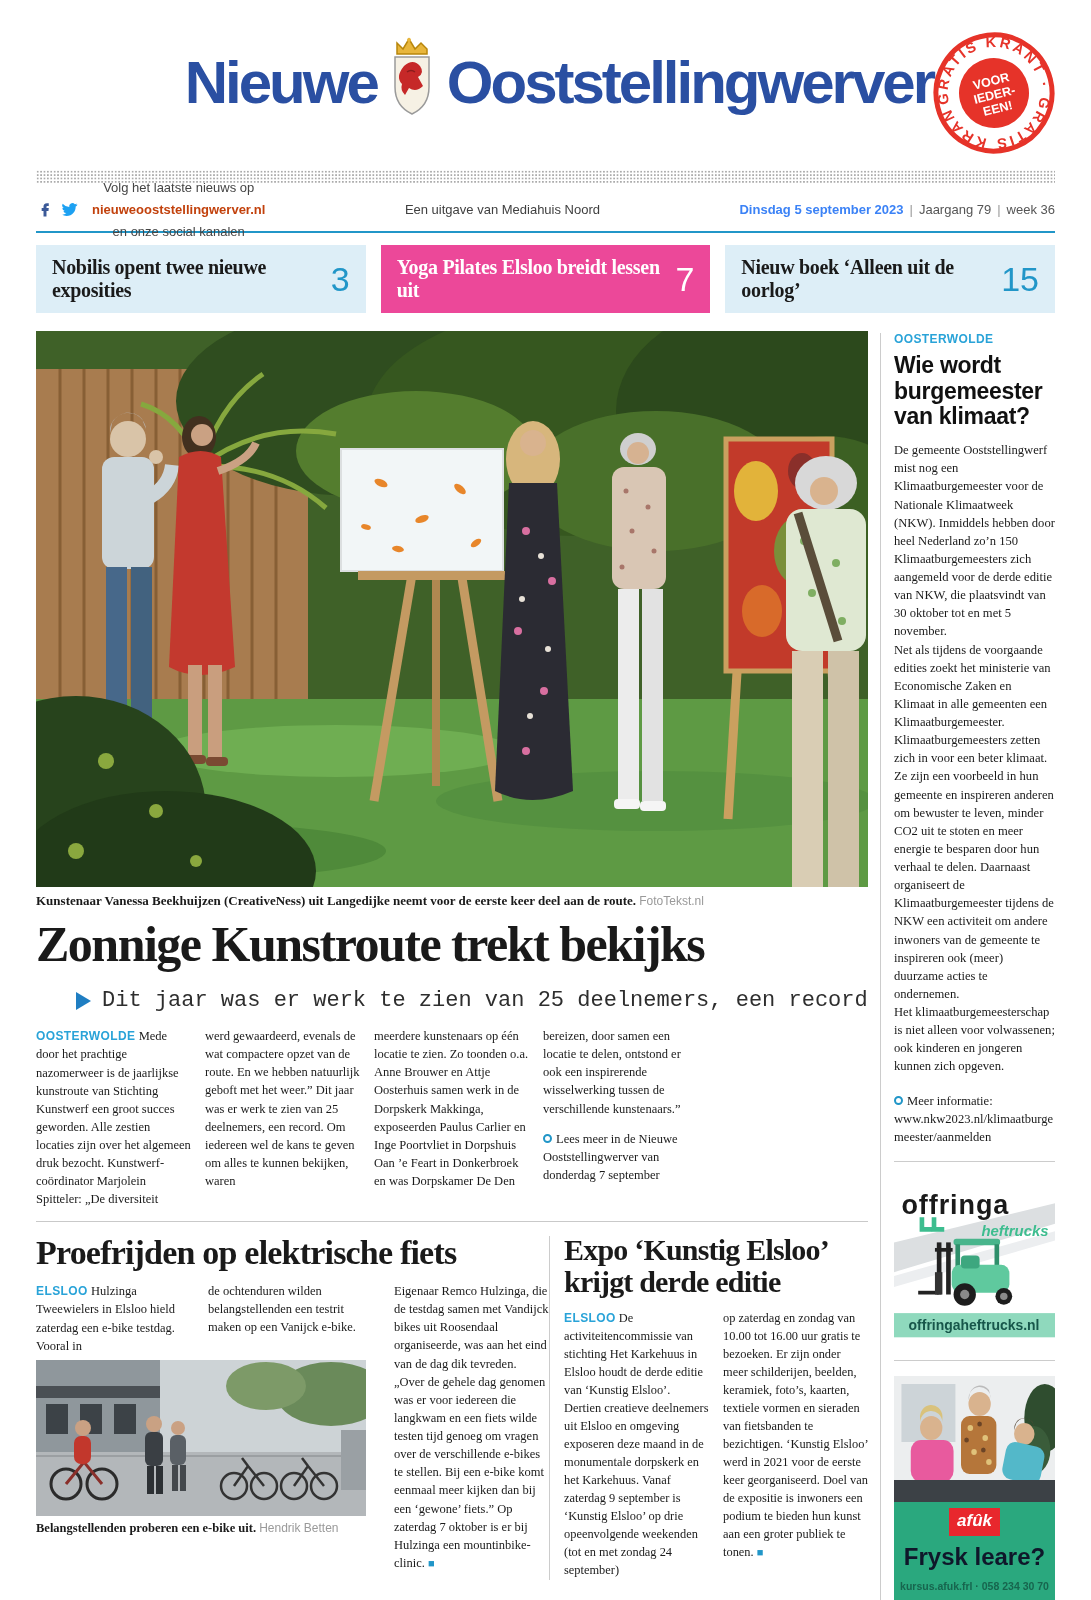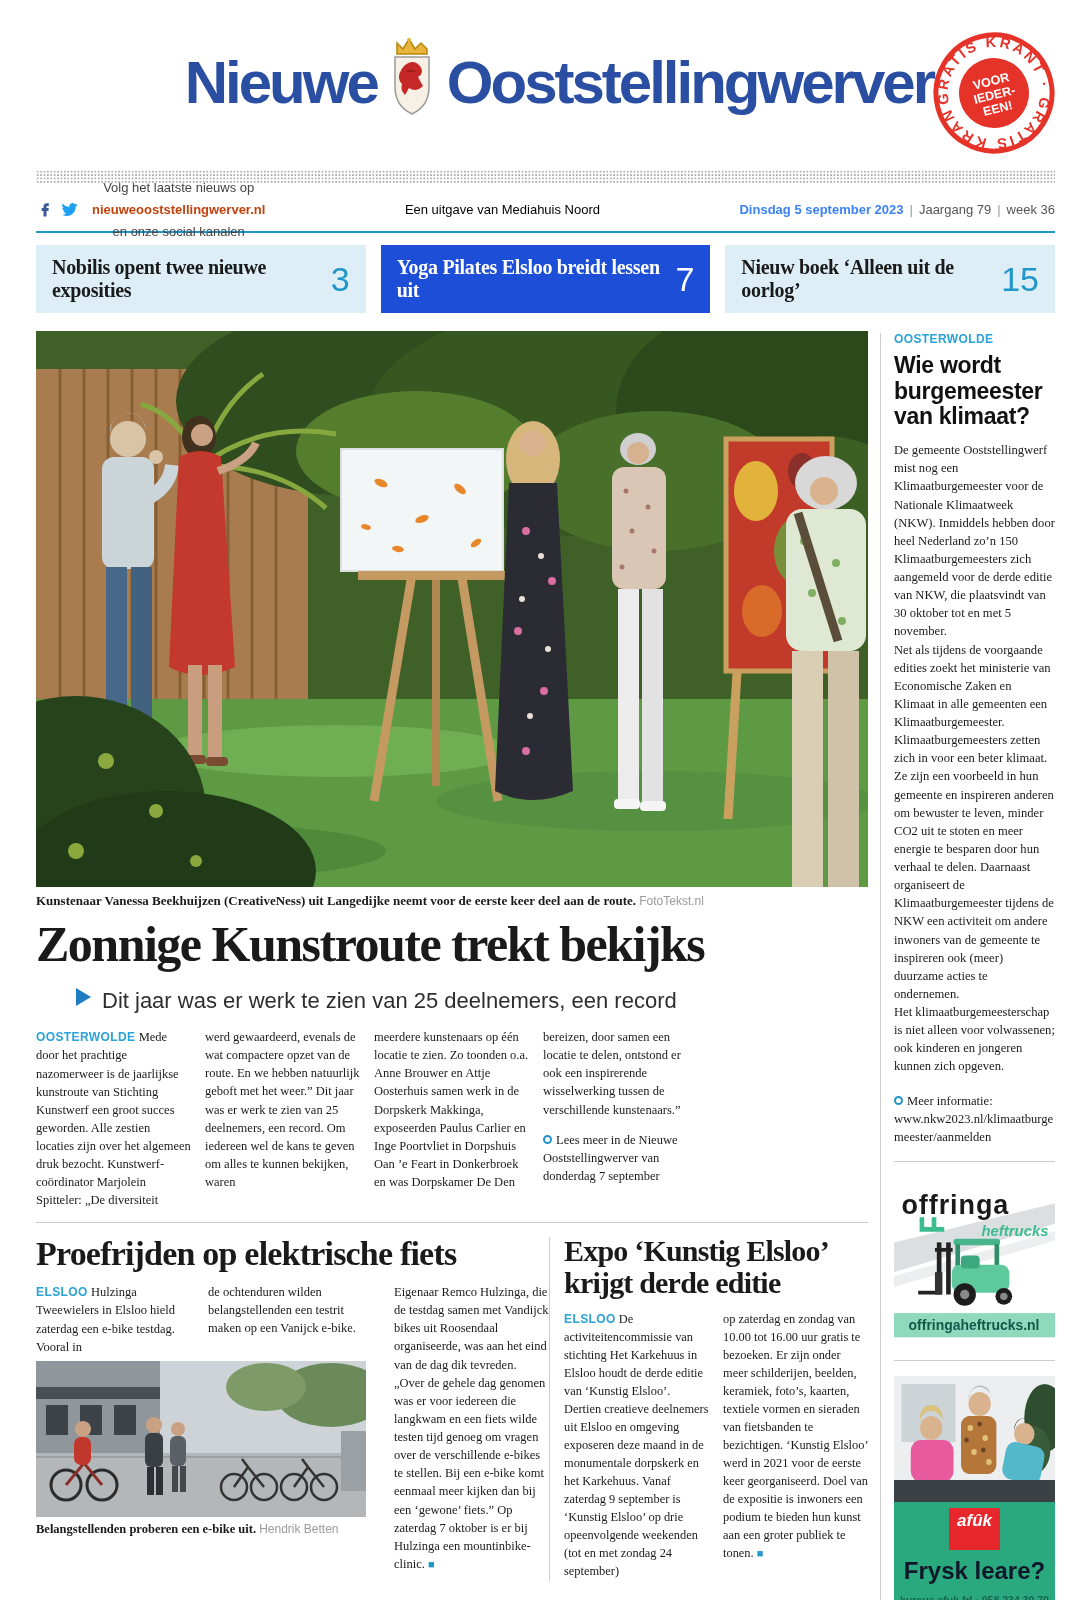--- a/index.html
+++ b/index.html
@@ -17,49 +17,49 @@
                  background-image:radial-gradient(circle,#ababab 0.9px,transparent 1.05px);
                  background-size:3.4px 3.4px; }
 
   
   .infobar { display:flex; align-items:center; padding:0 36px; height:32px;
              font-family:"Liberation Sans", sans-serif; font-size:13px; color:#444; }
   .infobar .grp { display:flex; align-items:center; gap:7px; white-space:nowrap;flex-direction:column; }
   .soc-icons { display:flex; gap:8px; margin-right:14px; }
   .soc-icons svg { width:17px; height:17px; }
   .site-link { color:#c2410c; font-weight:bold; }
-  .pub { margin-left:auto; margin-right:auto; color:#000000;text-align:right; }
+  .pub { margin-left:auto; margin-right:auto; color:#404040;text-align:right; }
   .dateline { white-space:nowrap; color:#555; }
   .dateline b { color:#3b82f6; }
   .pipe { color:#999; margin:0 6px; }
 
   .blue-rule { height:2px; background:#2196c8; margin:6px 36px 0; }
 
   
   .teasers { display:flex; gap:15px; margin:12px 36px 0; }
   .teaser { flex:1; background:#ddeef7; height:48px; padding:10px 16px; display:flex; justify-content:space-between; align-items:center; cursor:pointer; }
   .t-title { font-weight:bold; font-size:20px; line-height:1.15; letter-spacing:-0.3px; }
   .t-page { font-family:"Liberation Sans", sans-serif; font-size:34px; color:#2196c8; }
-  .teaser.solid { background:#1d4ed8; }
+  .teaser.solid { background:#ec4899; }
   .teaser.solid .t-title, .teaser.solid .t-page { color:#fff; }
 
   
   .main-row { display:flex; margin:18px 36px 0; }
   .main-left { width:832px; flex:0 0 auto; }
   .v-div { width:1px; background:#ccc; margin:2px 13px 0 12px; }
   .sidebar { flex:1; min-width:0; font-size:12.6px; line-height:1.44; }
 
   .main-photo { width:832px; height:556px; display:block; }
   .caption { font-size:13px; margin-top:6px; }
   .caption b { font-weight:bold; }
   .credit { color:#9a9a9a; font-family:"Liberation Sans", sans-serif; font-size:12px; }
 
   .headline { font-size:50px; font-weight:bold; letter-spacing:-1.5px; line-height:1.02; margin:10px 0 0; }
-  .standfirst { display:flex; gap:11px; margin:18px 0 14px;
-                font-family:Liberation Sans, sans-serif; font-size:22px; color:#2e2e2e;padding-left:40px; }
+  .standfirst { display:flex; align-items:center; gap:11px; margin:18px 0 14px;
+                font-family:Liberation Mono, monospace; font-size:22px; color:#2e2e2e;padding-left:40px; }
   .arrow-right { width:0; height:0; border-left:15px solid #1f7ec2; border-top:9px solid transparent; border-bottom:9px solid transparent; flex:0 0 auto; }
 
   .kicker { color:#29a3d8; font-family:"Liberation Sans", sans-serif; font-weight:bold; font-size:12px; letter-spacing:0.4px; }
 
   .cols5 { display:flex; gap:14px; height:180px; overflow:hidden; }
   .cols5 .col { width:155px; flex:0 0 auto; font-size:12.5px; line-height:1.45; }
   .readmore { margin-top:12px; }
   .link-dot { display:inline-block; width:5px; height:5px; border:2.5px solid #2196c8; border-radius:50%; margin-right:4px; vertical-align:0; }
   .end-marker { color:#2196c8; font-size:11px; }
 
@@ -86,21 +86,21 @@
   
   .sb-head { font-family:"Liberation Sans", sans-serif; font-weight:bold; font-size:23px; line-height:1.1; letter-spacing:-0.3px; margin:5px 0 12px; color:#111; }
   .sb-body p { margin:0; }
   .sb-more { margin-top:16px; word-break:break-word; }
   .sb-div { border-top:1px solid #ccc; margin:15px 0; }
   .ad { cursor:pointer; }
   .ad-offringa svg { width:100%; height:168px; display:block; }
   .afuk-photo { width:100%; height:126px; display:block; }
   .afuk-green { background:#2aa87e; text-align:center; padding:6px 4px 10px; }
   .afuk-badge { display:inline-block; background:#e8272d; color:#fff; font-family:"Liberation Sans", sans-serif;
-                font-weight:bold; font-size:17px; font-style:italic; padding:1px 8px 17px; }
+                font-weight:bold; font-size:17px; font-style:italic; padding:1px 8px 3px; }
   .afuk-head { color:#0f172a; font-family:"Liberation Sans", sans-serif; font-weight:bold; font-size:24px; margin-top:4px; }
   .afuk-contact { color:#17654e; font-family:"Liberation Sans", sans-serif; font-weight:bold; font-size:10.5px; margin-top:4px; }
 </style>
 </head>
 <body>
 
 <div class="page">
 
   <header class="masthead">
     <div class="mast-title">

